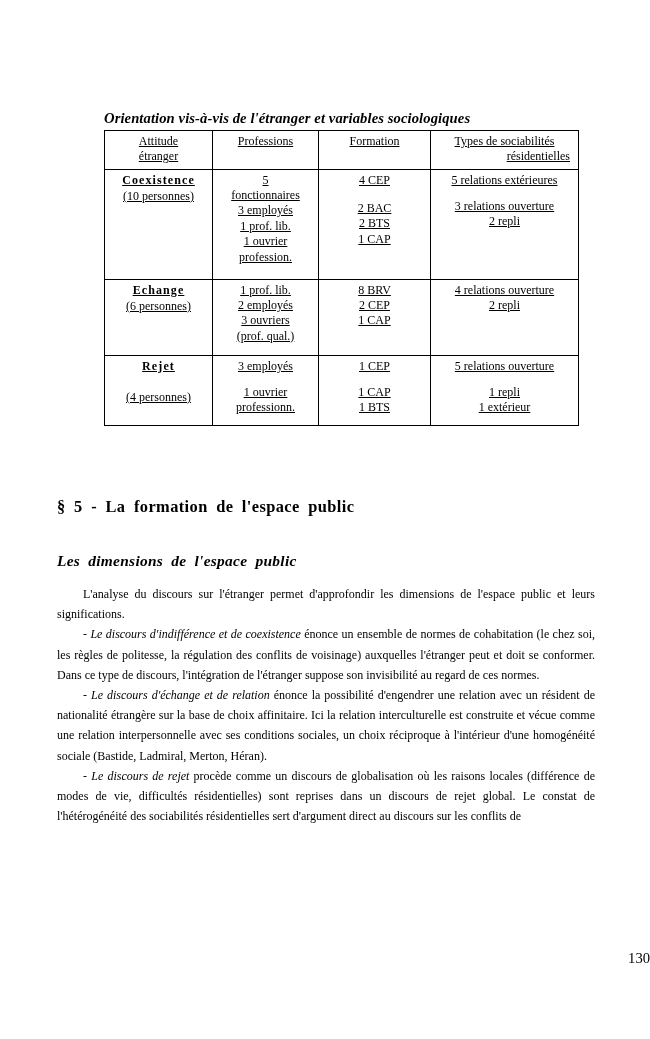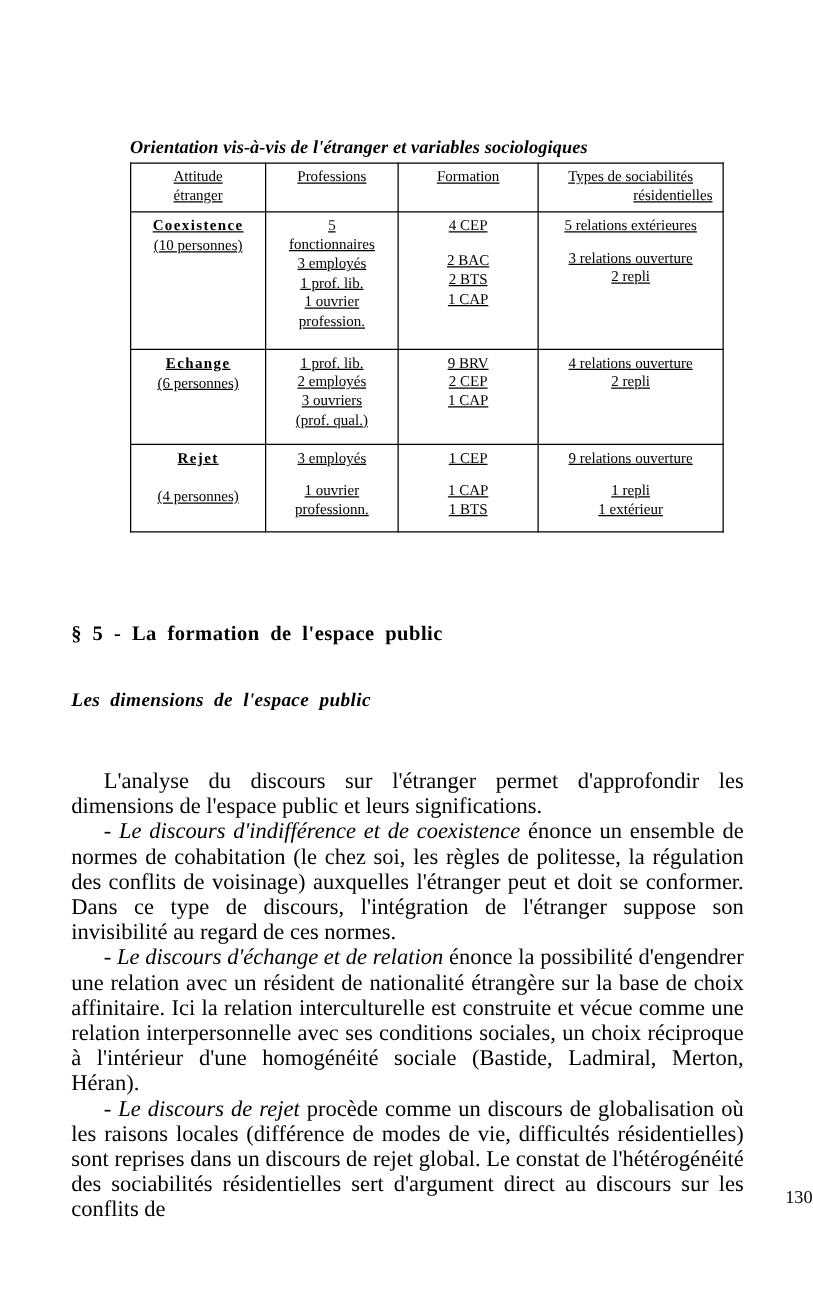--- a/index.html
+++ b/index.html
@@ -104,23 +104,23 @@
     font-style: italic;
     letter-spacing: 0.3px;
     word-spacing: 4px;
     margin: 0;
   }
 
   
   .body-text {
     position: absolute;
     left: 57px;
-    top: 614px;
+    top: 584px;
     width: 538px;
-    font-size: 18px;
+    font-size: 12px;
     line-height: 20.2px;
     text-align: justify;
     text-justify: inter-word;
   }
 
   .body-text p {
     margin: 0;
     text-indent: 26px;
   }
 
@@ -206,21 +206,21 @@
             <span class="attitude">Echange</span>
             <span class="count">(6 personnes)</span>
           </td>
           <td>
             <span class="cell-line">1 prof. lib.</span>
             <span class="cell-line">2 employés</span>
             <span class="cell-line">3 ouvriers</span>
             <span class="cell-line">(prof. qual.)</span>
           </td>
           <td>
-            <span class="cell-line">9 BRV</span>
+            <span class="cell-line">8 BRV</span>
             <span class="cell-line">2 CEP</span>
             <span class="cell-line">1 CAP</span>
           </td>
           <td>
             <span class="cell-line">4 relations ouverture</span>
             <span class="cell-line">2 repli</span>
           </td>
         </tr>
 
         <tr class="row-low">
@@ -232,21 +232,21 @@
             <span class="cell-line">3 employés</span>
             <span class="cell-line gap-sm">1 ouvrier</span>
             <span class="cell-line">professionn.</span>
           </td>
           <td>
             <span class="cell-line">1 CEP</span>
             <span class="cell-line gap-sm">1 CAP</span>
             <span class="cell-line">1 BTS</span>
           </td>
           <td>
-            <span class="cell-line">9 relations ouverture</span>
+            <span class="cell-line">5 relations ouverture</span>
             <span class="cell-line gap-sm">1 repli</span>
             <span class="cell-line">1 extérieur</span>
           </td>
         </tr>
 
       </tbody>
     </table>
   </div>
 
   <h2 class="heading-1">§ 5 - La formation de l'espace public</h2>

